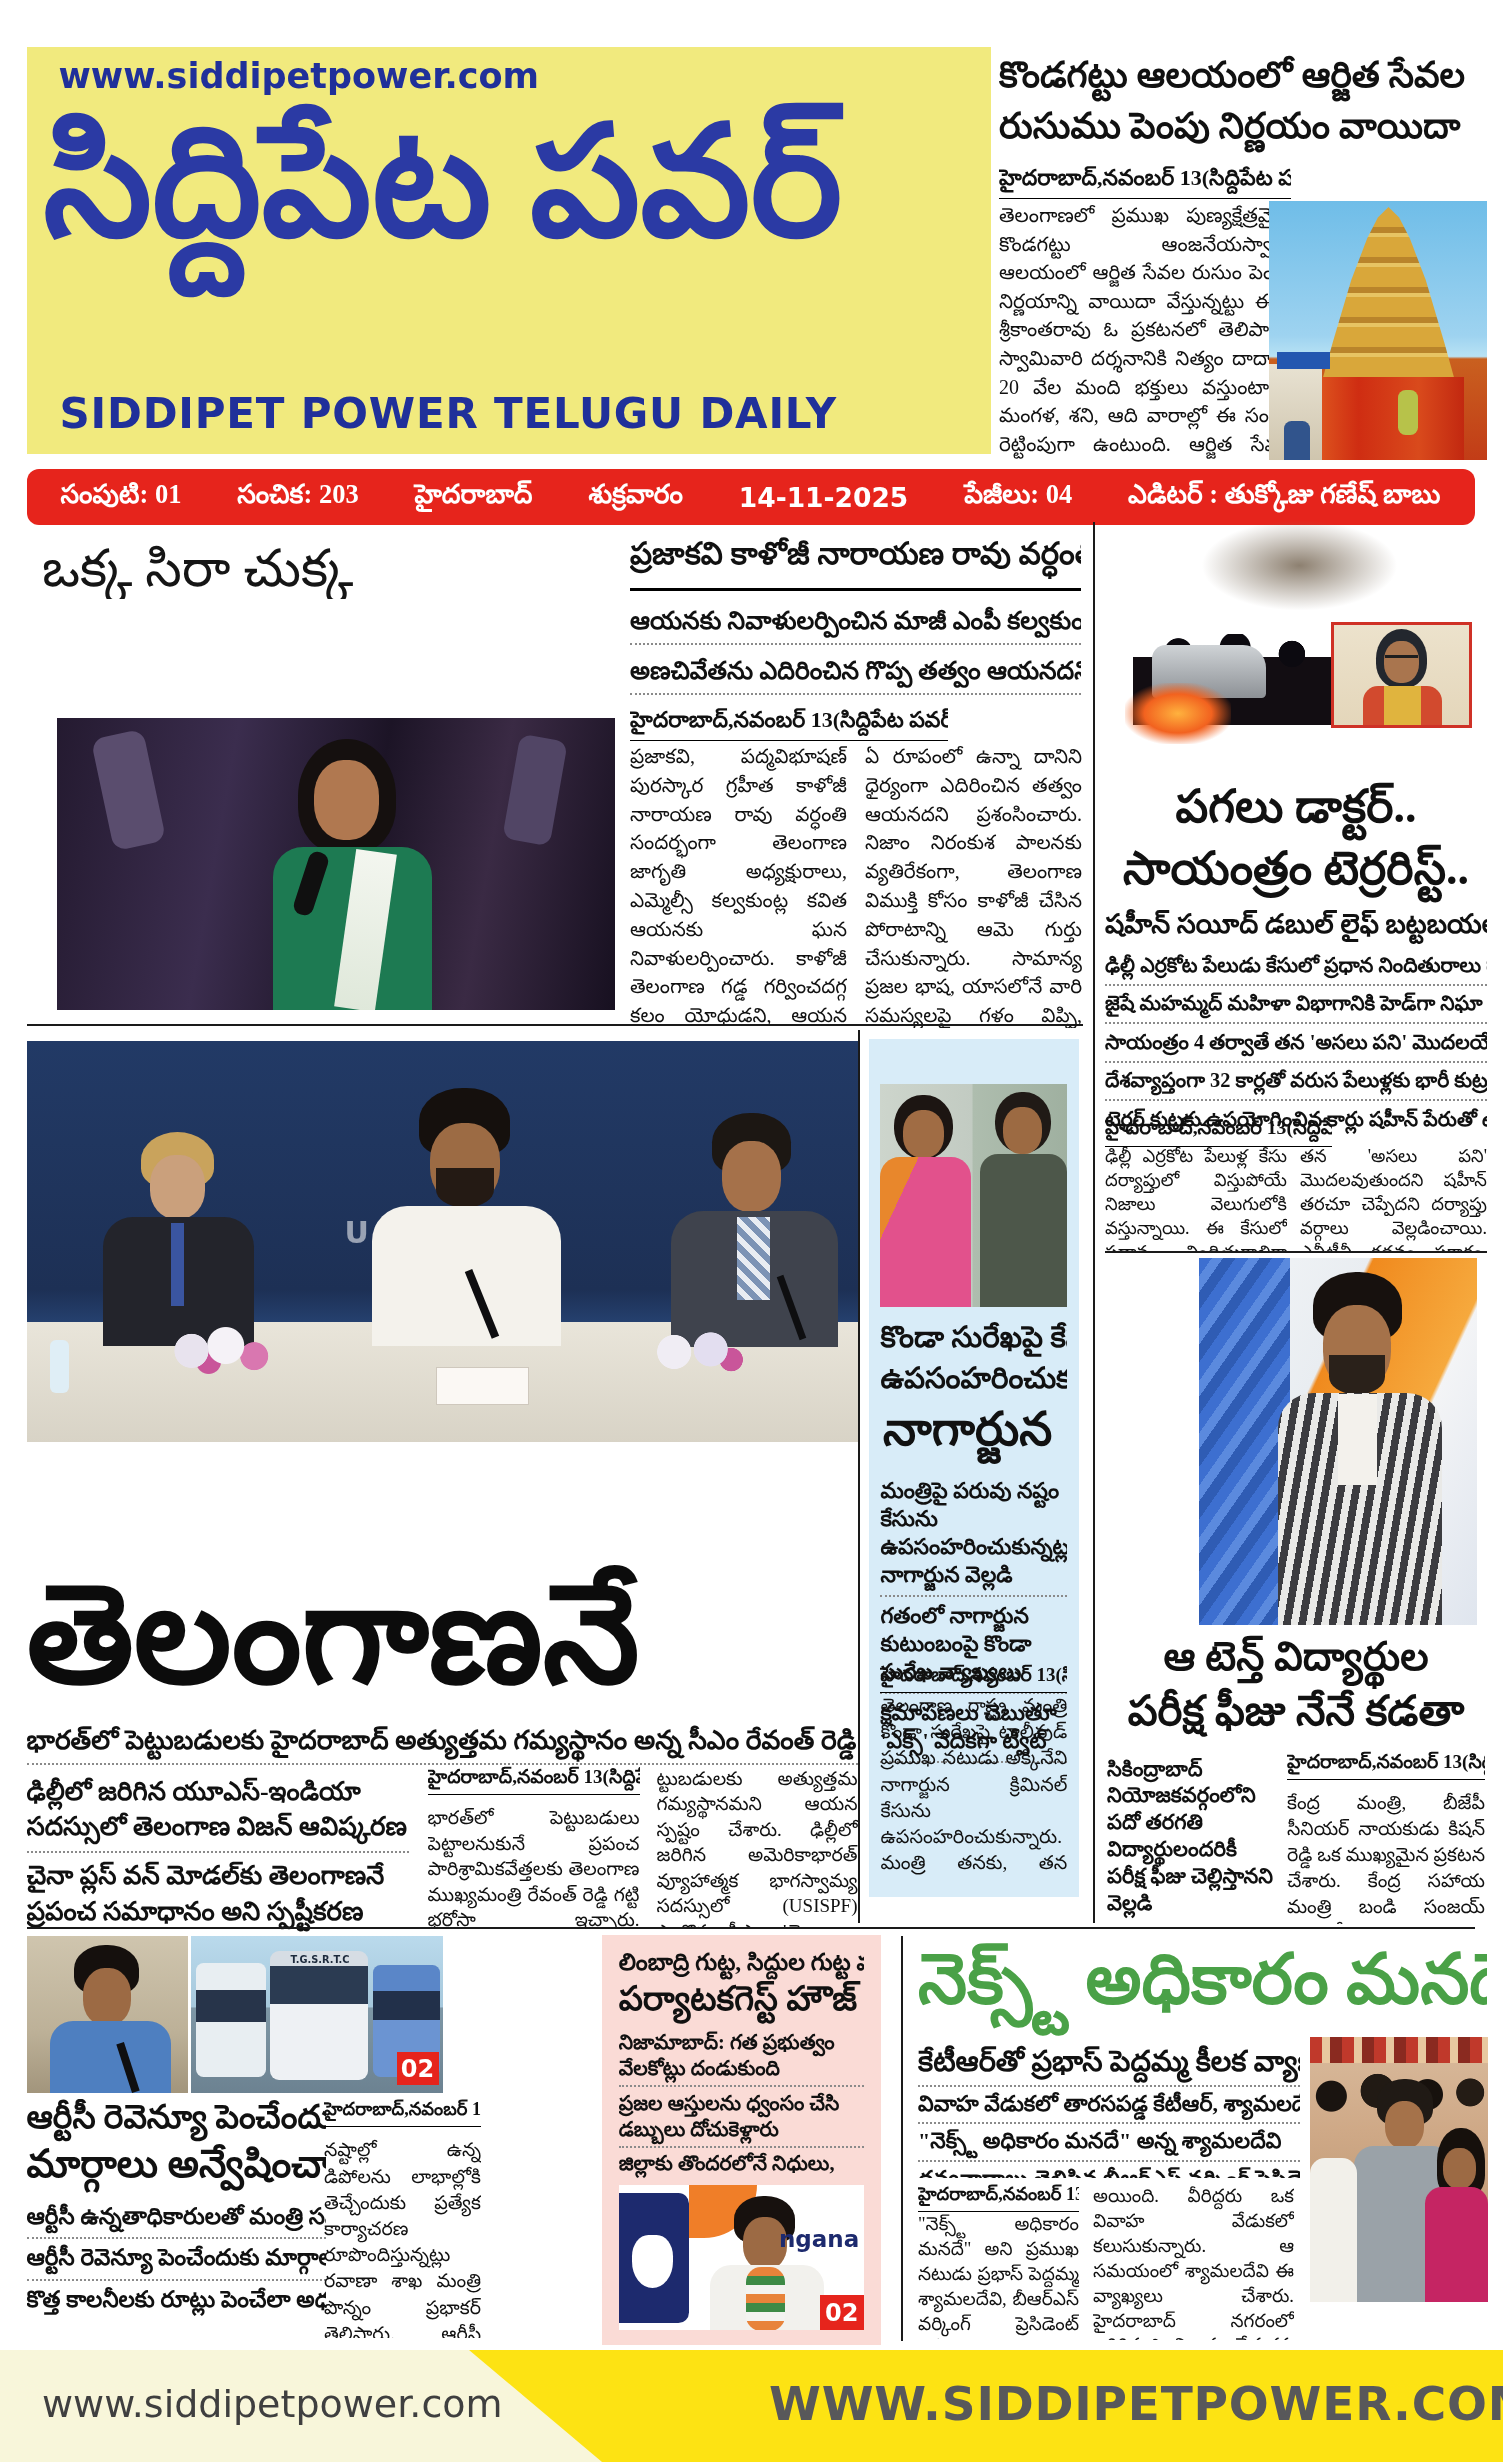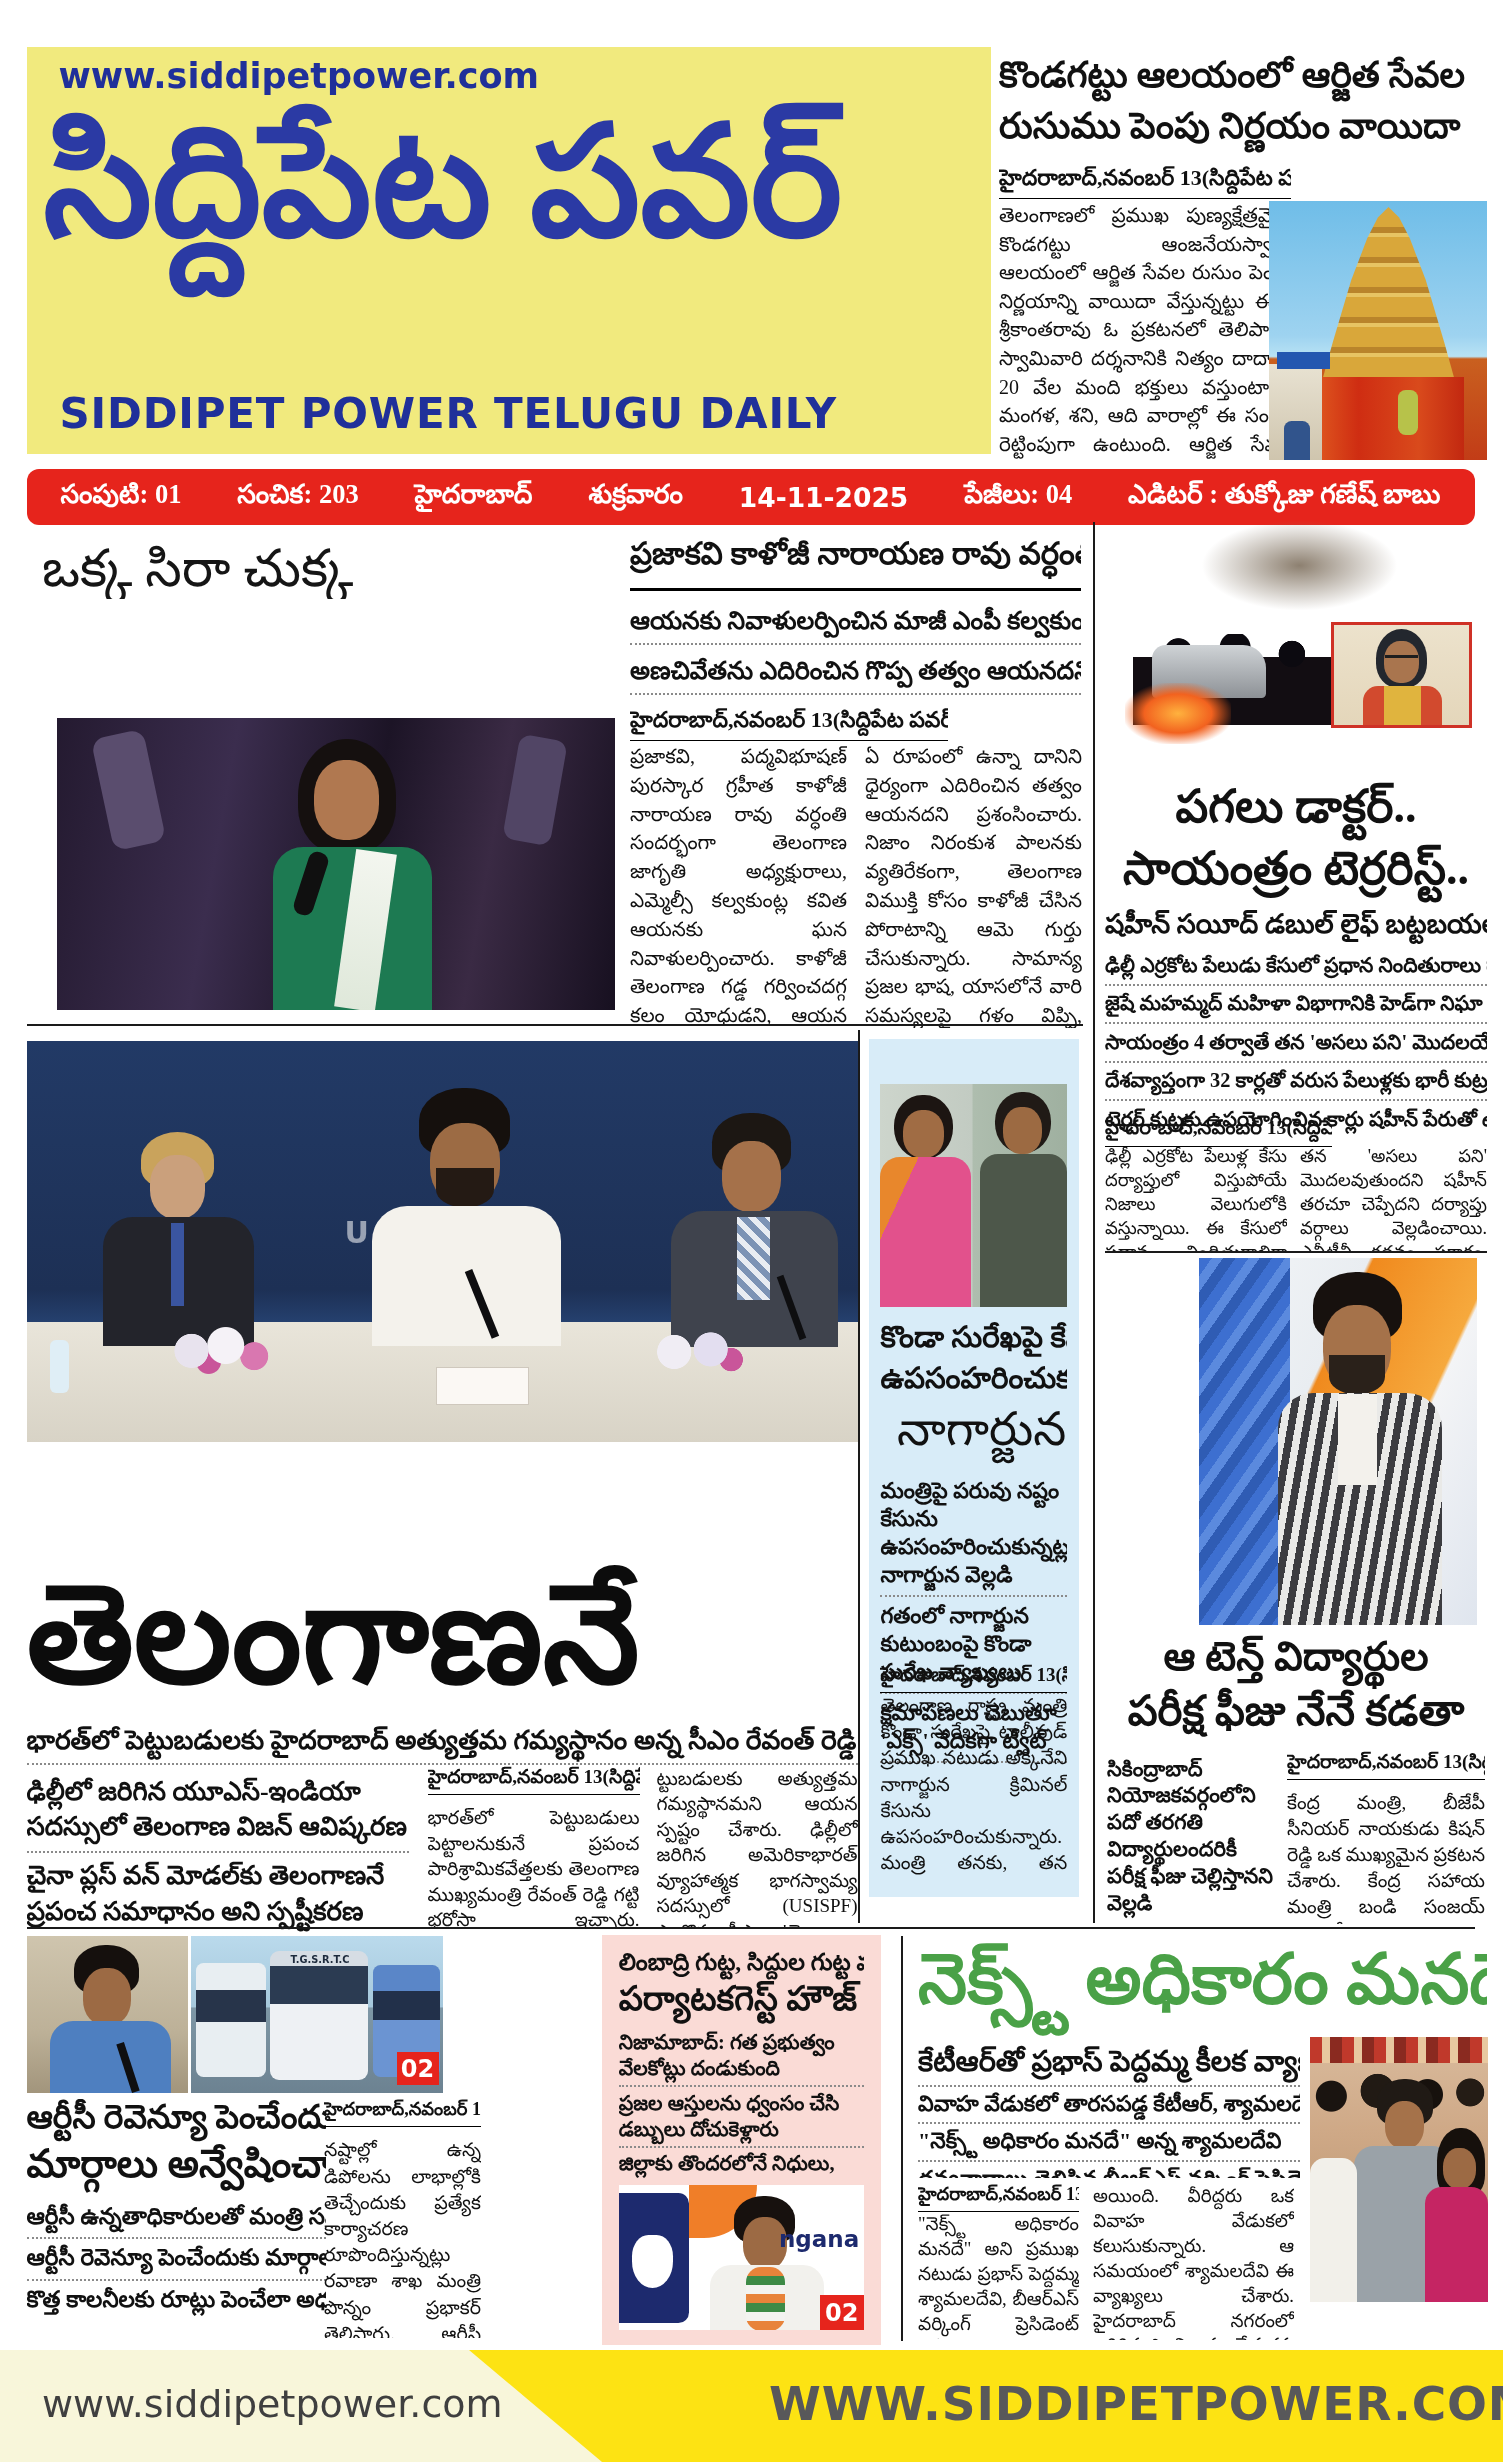--- a/index.html
+++ b/index.html
@@ -170,21 +170,21 @@
     <div class="photo ph-nag" style="left:11.4px;top:45px;width:187px;height:223px;">
       <div class="pel" style="left:13.6px;top:10.6px;width:59px;height:64px;background:#1c1512;border-radius:48%;"></div>
       <div class="pel" style="left:23px;top:26px;width:41px;height:48px;background:#a06c44;border-radius:45%;"></div>
       <div class="pel" style="left:0px;top:73px;width:91px;height:151px;background:linear-gradient(115deg,#e8872c 0 35px,#e2518c 35px 100%);border-radius:19.7px 19.7px 0 0;"></div>
       <div class="pel" style="left:115px;top:7.6px;width:56px;height:61px;background:#201a16;border-radius:48%;"></div>
       <div class="pel" style="left:123px;top:23px;width:39px;height:47px;background:#9c6a42;border-radius:45%;"></div>
       <div class="pel" style="left:100px;top:70px;width:87px;height:154px;background:#4d574a;border-radius:18px 18px 0 0;"></div>
     </div>
     <div class="abs" style="left:11.4px;top:282px;width:187px;font-size:29.5px;font-weight:800;white-space:nowrap;overflow:hidden;">కొండా సురేఖపై కేసు</div>
     <div class="abs" style="left:11.4px;top:323px;width:187px;font-size:29.5px;font-weight:800;white-space:nowrap;overflow:hidden;">ఉపసంహరించుకున్న</div>
-    <div class="abs" style="left:28px;top:363px;width:187px;font-size:47px;font-weight:400;white-space:nowrap;overflow:hidden;">నాగార్జున</div>
+    <div class="abs" style="left:14px;top:363px;width:187px;font-size:47px;font-weight:700;white-space:nowrap;overflow:hidden;">నాగార్జున</div>
     <div class="abs" style="left:11.4px;top:433px;width:187px;">
       <div class="pt dotted" style="font-size:22px;">మంత్రిపై పరువు నష్టం కేసును ఉపసంహరించుకున్నట్లు నాగార్జున వెల్లడి</div>
       <div class="pt dotted" style="font-size:22px;">గతంలో నాగార్జున కుటుంబంపై కొండా సురేఖ వ్యాఖ్యలు</div>
       <div class="pt dotted" style="font-size:22px;">క్షమాపణలు చెబుతూ 'ఎక్స్' వేదికగా ట్వీట్</div>
     </div>
     <div class="abs dl" style="left:11.4px;top:625px;max-width:187px;font-size:19px;">హైదరాబాద్,నవంబర్ 13(సిద్దిపేట పవర్):</div>
     <div class="abs jt" style="left:11.4px;top:654px;width:187px;height:188px;font-size:19.3px;line-height:1.36;">
       <span>తెలంగాణ రాష్ట్ర మంత్రి కొండా సురేఖపై టాలీవుడ్ ప్రముఖ నటుడు అక్కినేని నాగార్జున క్రిమినల్ కేసును ఉపసంహరించుకున్నారు. మంత్రి తనకు, తన కుటుంబానికి క్షమాపణలు చెప్పినందున, ఆమెపై దాఖలు చేసిన పరువునష్టం దావాను ఉపసంహరించుకుంటున్నట్లు నాగార్జున తెలిపారు. గతంలో నాగార్జున కుటుంబంపై తాను చేసిన వ్యాఖ్యలకు చింతిస్తున్నానని</span>
       
     </div>

